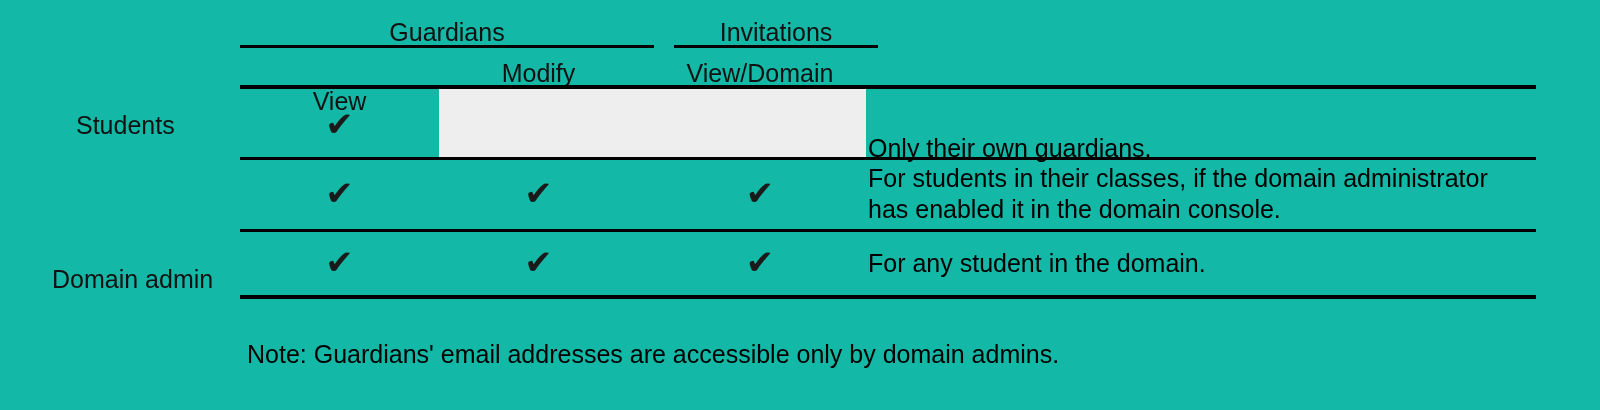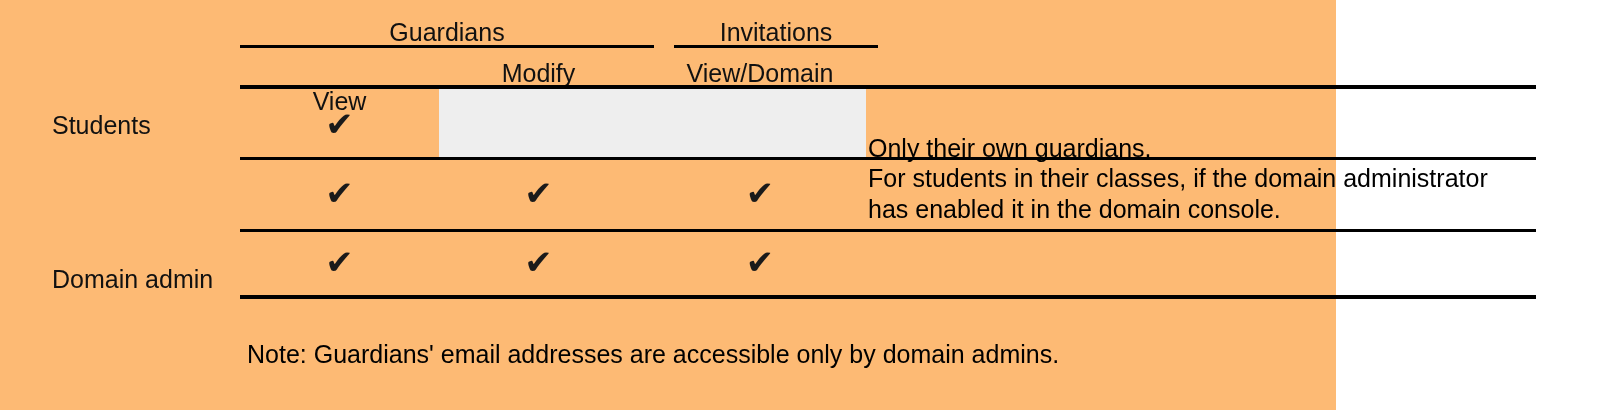--- a/index.html
+++ b/index.html
@@ -10,23 +10,23 @@
   body {
     width: 1600px;
     height: 410px;
     font-family: "Liberation Sans", sans-serif;
     color: #000000;
     overflow: hidden;
   }
 
   #permissions-figure {
     position: relative;
-    width: 1336px;
+    width: 1600px;
     height: 410px;
-    background: #fdba74;
+    background: #14b8a6;
   }
 
   
   .txt {
     position: absolute;
     font-size: 25px;
     line-height: 31px;
     color: #111111;
     white-space: nowrap;
   }
@@ -78,21 +78,21 @@
     width: 427px;
     height: 68px;
     background: #eeeeee;
   }
 
   
   .row-label {
     left: 52px;
     font-size: 25px;
   }
-  #row-label-students     { top: 110px; }
+  #row-label-students     { top: 110px; margin-left: 24px; }
   #row-label-teachers     { top: 179px; }
   #row-label-domain-admin { top: 248px; margin-top: 16px; }
 
   
   .check {
     position: absolute;
     width: 199px;
     text-align: center;
     font-family: "DejaVu Sans", sans-serif;
     font-size: 34px;
@@ -161,18 +161,19 @@
   <div class="check col-modify row-teachers">✔</div>
   <div class="check col-viewmodify row-teachers">✔</div>
   <div class="desc" id="desc-teachers">For students in their classes, if the domain administrator has enabled it in the domain console.</div>
 
   <div class="rule" id="rule-teachers"></div>
 
   <div class="txt row-label" id="row-label-domain-admin">Domain admin</div>
   <div class="check col-view row-admin">✔</div>
   <div class="check col-modify row-admin">✔</div>
   <div class="check col-viewmodify row-admin">✔</div>
+  <div class="desc" id="desc-admin">For any student in the domain.</div>
 
   <div class="rule" id="rule-bottom"></div>
 
   <div id="figure-note">Note: Guardians' email addresses are accessible only by domain admins.</div>
 
 </div>
 
 </body></html>

